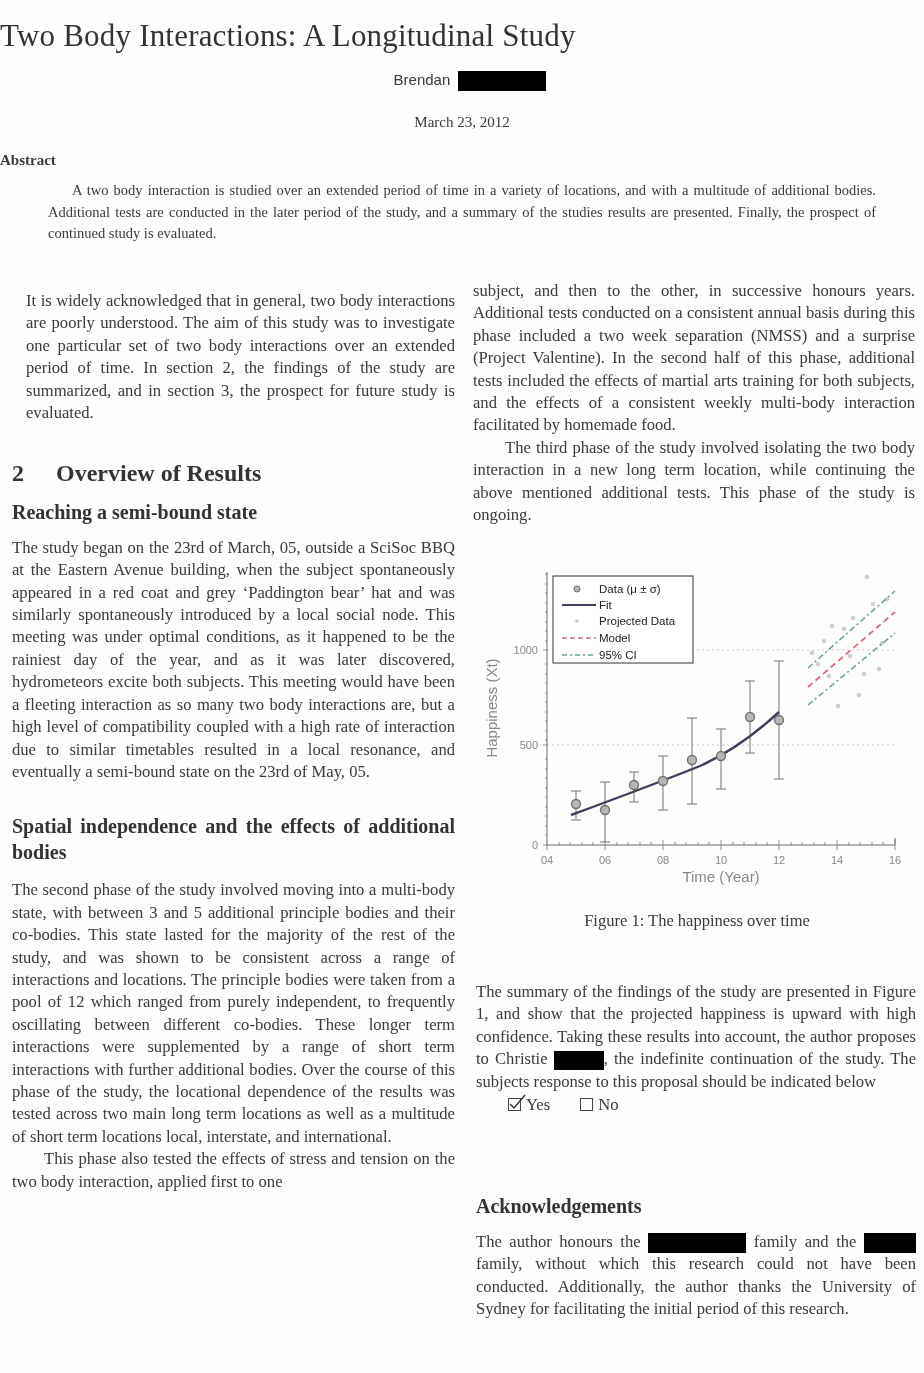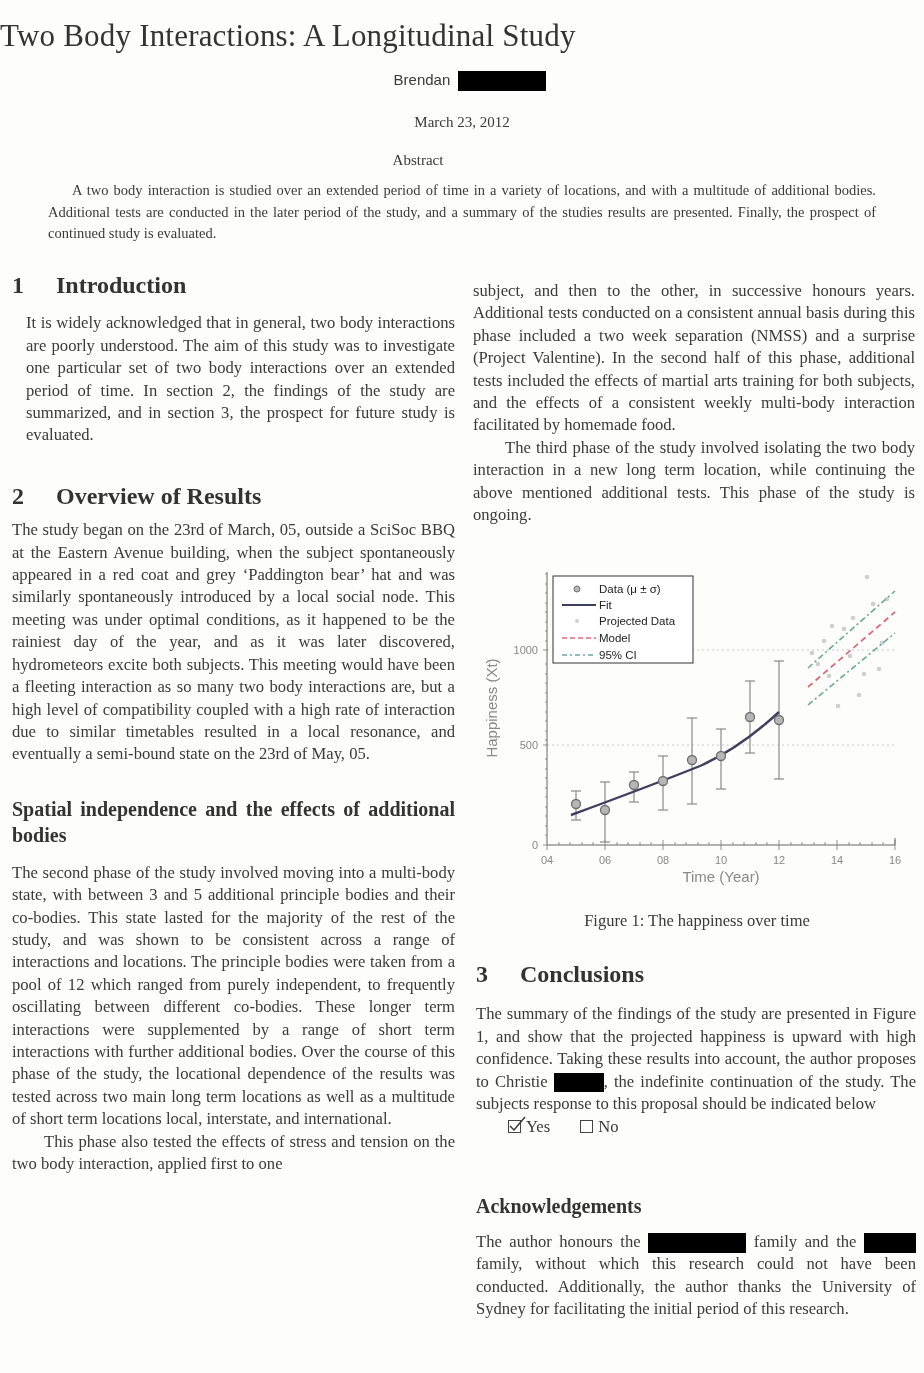--- a/index.html
+++ b/index.html
@@ -4,21 +4,21 @@
 <style>
   html, body { margin: 0; padding: 0; background: #fdfdfb; }
   body { width: 924px; height: 1373px; position: relative; overflow: hidden;
          font-family: "DejaVu Serif", "Liberation Serif", serif; color: #3a3a3a; }
   .abs { position: absolute; }
   .title { left: 0; width: 924px; top: 18px; text-align: left; font-size: 31px;
            font-family: "Liberation Serif", serif; color: #333; letter-spacing: 0.2px; }
   .author { left: 0; width: 924px; top: 71px; text-align: center; font-size: 15px; font-family: Liberation Sans, sans-serif; padding-left: 8px; }
   .redact { display: inline-block; background: #000; vertical-align: middle; }
   .date { left: 0; width: 924px; top: 114px; text-align: center; font-size: 15px; font-family: "Liberation Serif", serif; }
-  .abs-h { left: 0; width: 836px; top: 152px; text-align: center; font-size: 15px; font-weight: normal; font-family: "Liberation Serif", serif; }
+  .abs-h { left: 0; width: 836px; top: 152px; text-align: left; font-size: 15px; font-weight: bold; font-family: "Liberation Serif", serif; }
   .abstract { left: 48px; width: 828px; top: 180px; font-size: 14.5px; line-height: 21.5px; text-align: justify;
               font-family: "Liberation Serif", serif; text-indent: 24px; }
   .col { font-family: "Liberation Serif", serif; font-size: 16.6px; line-height: 22.4px; text-align: justify; hyphens: manual; }
   .col p { margin: 0; }
   .col p.ind { text-indent: 32px; }
   .sec { font-size: 24px; font-weight: bold; font-family: "Liberation Serif", serif; color: #333; }
   .sec .num { display: inline-block; width: 44px; }
   .subsec { font-size: 20px; font-weight: bold; font-family: "Liberation Serif", serif; color: #333; line-height: 26px; }
   .caption { font-family: "Liberation Serif", serif; font-size: 16.5px; }
   .chart-txt { font-family: "Liberation Sans", sans-serif; fill: #888; }
@@ -30,28 +30,26 @@
 <div class="abs title">Two Body Interactions: A Longitudinal Study</div>
 <div class="abs author">
   <span>Brendan</span>
   <span class="redact" style="width:88px;height:20px;margin-left:4px;"></span>
 </div>
 <div class="abs date">March 23, 2012</div>
 <div class="abs abs-h">Abstract</div>
 <div class="abs abstract">A two body interaction is studied over an extended period of time in a variety of locations, and with a multitude of additional bodies. Additional tests are conducted in the later period of the study, and a summary of the studies results are presented. Finally, the prospect of continued study is evaluated.</div>
 
 <div class="abs col" style="left:12px; top:274px; width:443px;">
-  <div class="sec">
-    <span class="num">1</span><span>Introduction</span>
-  </div>
   <p style="margin-top:16px;margin-left:14px;">It is widely acknowledged that in general, two body interactions are poorly understood. The aim of this study was to investigate one particular set of two body interactions over an extended period of time. In section 2, the findings of the study are summarized, and in section 3, the prospect for future study is evaluated.</p>
 
   <div class="sec" style="margin-top:38px;">
     <span class="num">2</span><span>Overview of Results</span>
   </div>
+  <div class="subsec" style="margin-top:14px;">Reaching a semi-bound state</div>
   <p style="margin-top:12px;">The study began on the 23rd of March, 05, outside a SciSoc BBQ at the Eastern Avenue building, when the subject spontaneously appeared in a red coat and grey ‘Paddington bear’ hat and was similarly spontaneously introduced by a local social node. This meeting was under optimal conditions, as it happened to be the rainiest day of the year, and as it was later discovered, hydrometeors excite both subjects. This meeting would have been a fleeting interaction as so many two body interactions are, but a high level of compatibility coupled with a high rate of interaction due to similar timetables resulted in a local resonance, and eventually a semi-bound state on the 23rd of May, 05.</p>
 
   <div class="subsec" style="margin-top:30px;">Spatial independence and the effects of additional bodies</div>
   <p style="margin-top:14px;">The second phase of the study involved moving into a multi-body state, with between 3 and 5 additional principle bodies and their co-bodies. This state lasted for the majority of the rest of the study, and was shown to be consistent across a range of interactions and locations. The principle bodies were taken from a pool of 12 which ranged from purely independent, to frequently oscillating between different co-bodies. These longer term interactions were supplemented by a range of short term interactions with further additional bodies. Over the course of this phase of the study, the locational dependence of the results was tested across two main long term locations as well as a multitude of short term locations local, interstate, and international.</p>
   <p class="ind">This phase also tested the effects of stress and tension on the two body interaction, applied first to one</p>
 </div>
 
 <div class="abs col" style="left:473px; top:280px; width:442px;">
   <p>subject, and then to the other, in successive honours years. Additional tests conducted on a consistent annual basis during this phase included a two week separation (NMSS) and a surprise (Project Valentine). In the second half of this phase, additional tests included the effects of martial arts training for both subjects, and the effects of a consistent weekly multi-body interaction facilitated by homemade food.</p>
   <p class="ind">The third phase of the study involved isolating the two body interaction in a new long term location, while continuing the above mentioned additional tests. This phase of the study is ongoing.</p>
@@ -224,23 +222,20 @@
         <text x="599" y="625">Projected Data</text>
         <text x="599" y="642">Model</text>
         <text x="599" y="659">95% CI</text>
       </g>
     </g>
   </svg>
 </div>
 <div class="abs caption" style="left:474px; width:446px; top:911px; text-align:center;">Figure 1: The happiness over time</div>
 
 <div class="abs col" style="left:476px; top:963px; width:440px;">
-  <div class="sec">
-    <span class="num">3</span><span>Conclusions</span>
-  </div>
   <p style="margin-top:18px;">
     <span>The summary of the findings of the study are presented in Figure 1, and show that the projected happiness is upward with high confidence. Taking these results into account, the author proposes to Christie</span>
     <span class="redact" style="width:50px;height:19px;"></span><span>, the indefinite continuation of the study. The subjects response to this proposal should be indicated below</span>
   </p>
   <div style="padding-left:32px; margin-top:1px;">
     <span style="margin-right:26px;">
       <span class="cb">
         <svg width="18" height="18" style="position:absolute;left:-1px;top:-6px;">
             <path d="M2,11 L6,15 L17,2" stroke="#333" stroke-width="1.4" fill="none"></path>
           </svg>

